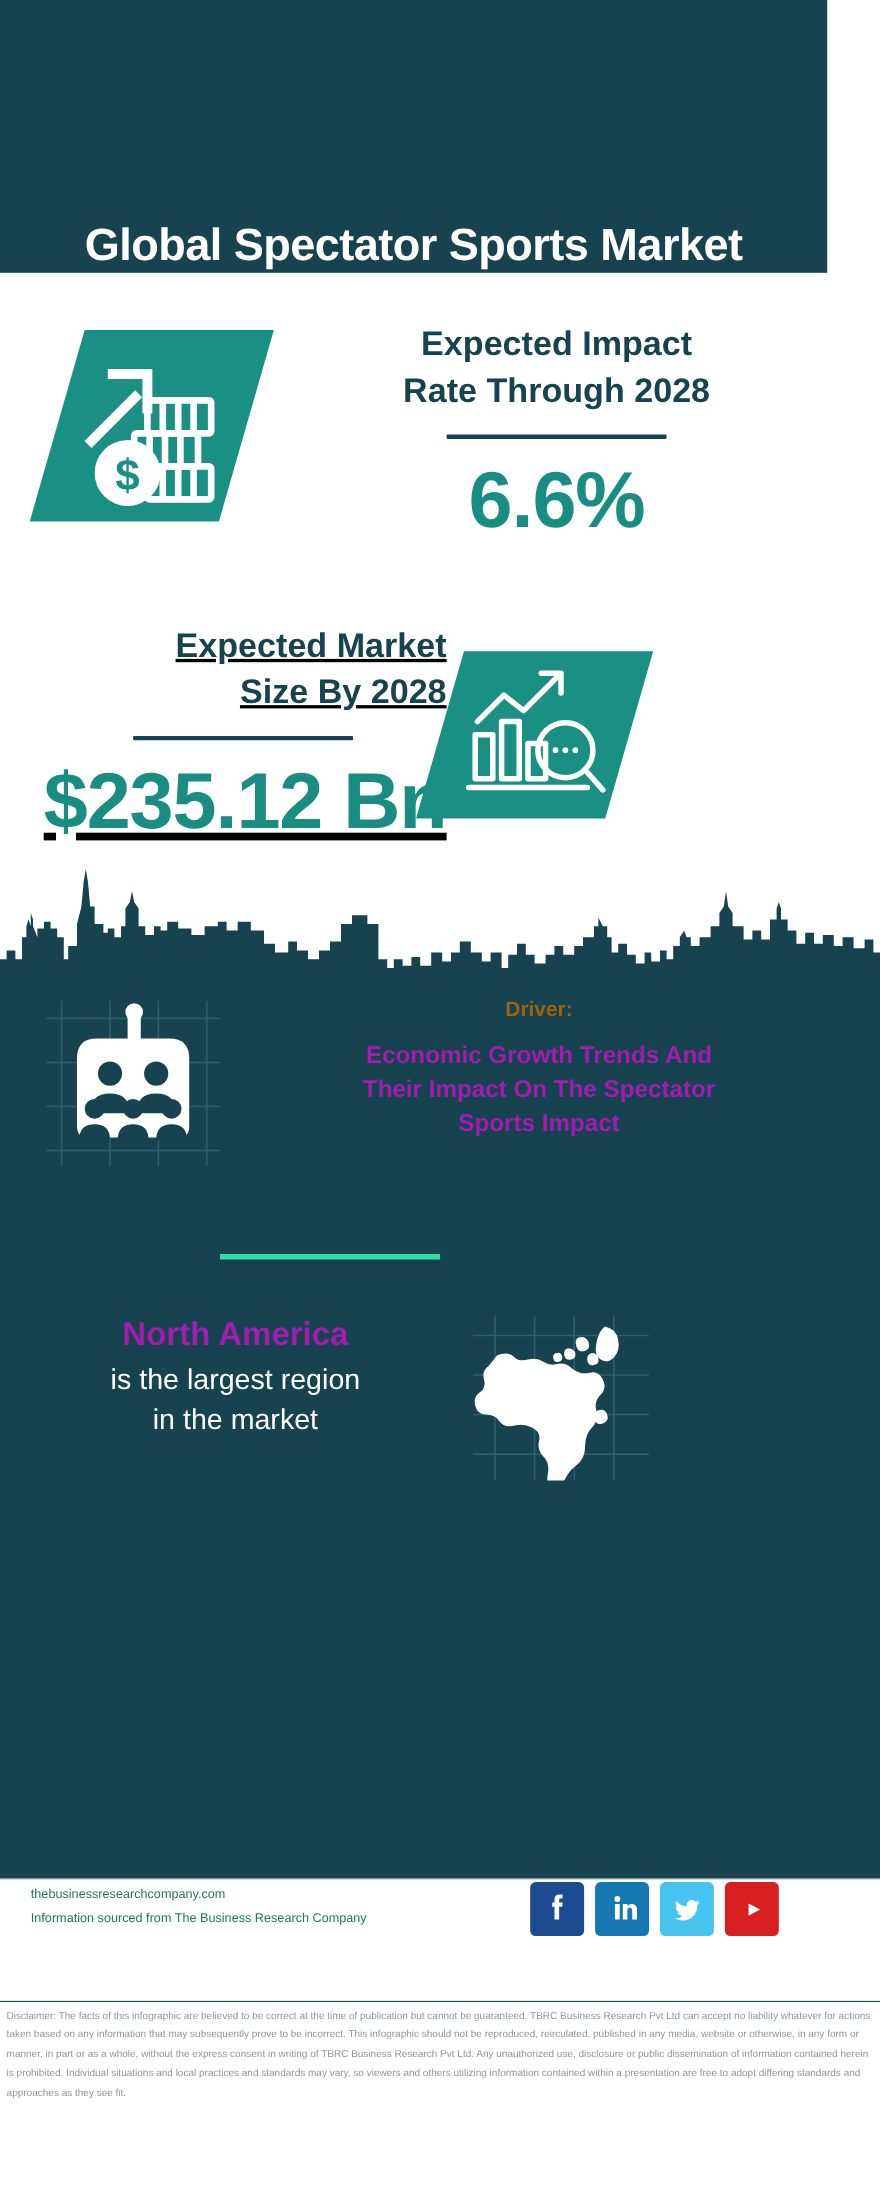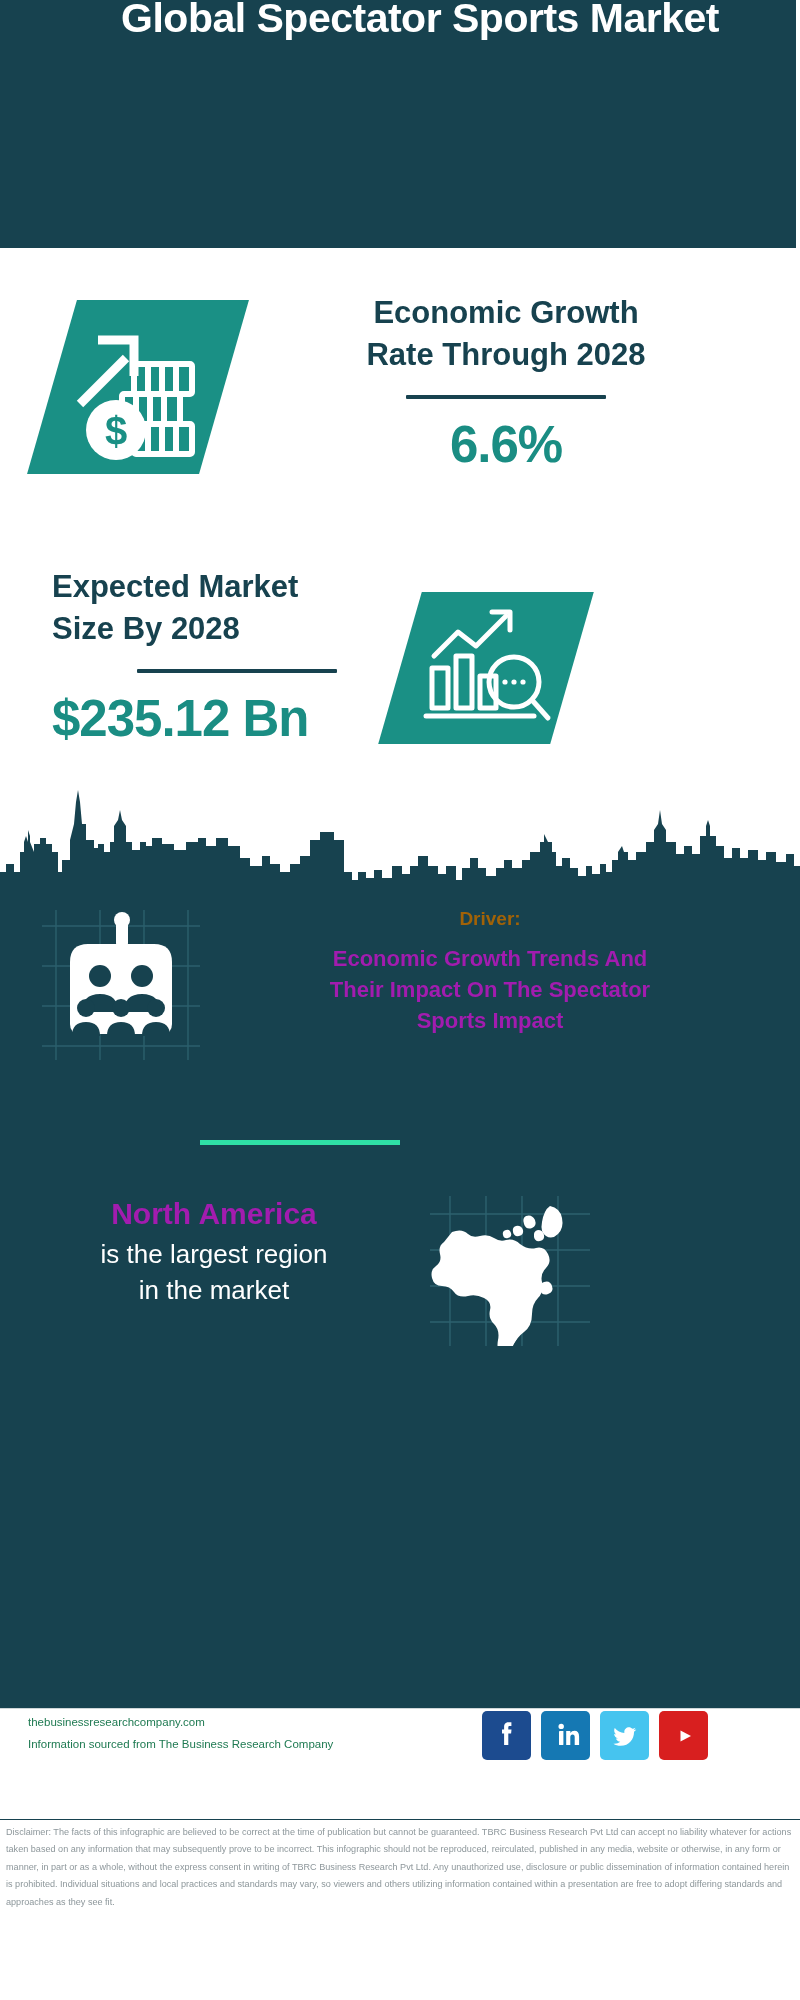--- a/index.html
+++ b/index.html
@@ -14,21 +14,21 @@
     width:800px;
     height:2000px;
     overflow:hidden;
     background:#ffffff;
   }
 
   
   .header{
     position:absolute;left:0;top:0;width:752px;height:248px;
     background:#17424f;
-    display:flex;align-items:flex-start;justify-content:center;padding-left:44px;
+    display:flex;align-items:flex-end;justify-content:center;
   }
   .header-title{
     color:#ffffff;
     font-size:41px;
     font-weight:bold;
     line-height:1.28;
     text-align:center;
     letter-spacing:-0.5px;
     width:640px;
     margin-top:-8px;
@@ -54,31 +54,32 @@
     font-size:31px;
     font-weight:bold;
     line-height:1.37;
   }
   .rule-dark{
     width:200px;height:4px;background:#17424f;
     margin:18px auto 0 auto;border-radius:1px;
   }
   .stat-value-teal{
     color:#1a8d83;
-    font-size:51px;
+    font-size:72px;
     font-weight:bold;
     line-height:1.0;
     margin-top:20px;
     letter-spacing:-1px;
   }
 
   
   .stat2-text{
-    position:absolute;left:52px;top:566px;width:370px;
-    text-align:left;
+    position:absolute;left:36px;top:566px;width:370px;
+    text-align:right;
+    text-decoration:underline;
   }
   .stat2-tile{
     position:absolute;left:400px;top:592px;
     width:172px;height:152px;
     background:#1a9085;
     transform:skewX(-16deg);
   }
   .stat2-icon{
     position:absolute;left:418px;top:598px;
     width:140px;height:140px;
@@ -208,21 +209,21 @@
       <line x1="84" y1="118" x2="84" y2="148"></line>
       <line x1="98" y1="118" x2="98" y2="148"></line>
       <line x1="112" y1="118" x2="112" y2="148"></line>
     </g>
     <circle cx="52" cy="124" r="30" fill="#ffffff"></circle>
     <text x="52" y="139" font-family="Liberation Sans, sans-serif" font-size="40" font-weight="bold" fill="#1a9085" text-anchor="middle">$</text>
   </svg>
 
   <div class="stat1-text">
     <div class="stat-head">
-      <div>Economic Growth</div>
+      <div>Expected Impact</div>
       <div>Rate Through 2028</div>
     </div>
     <div class="rule-dark"></div>
     <div class="stat-value-teal">6.6%</div>
   </div>
 
   <div class="stat2-text">
     <div class="stat-head">
       <div>Expected Market</div>
       <div>Size By 2028</div>

